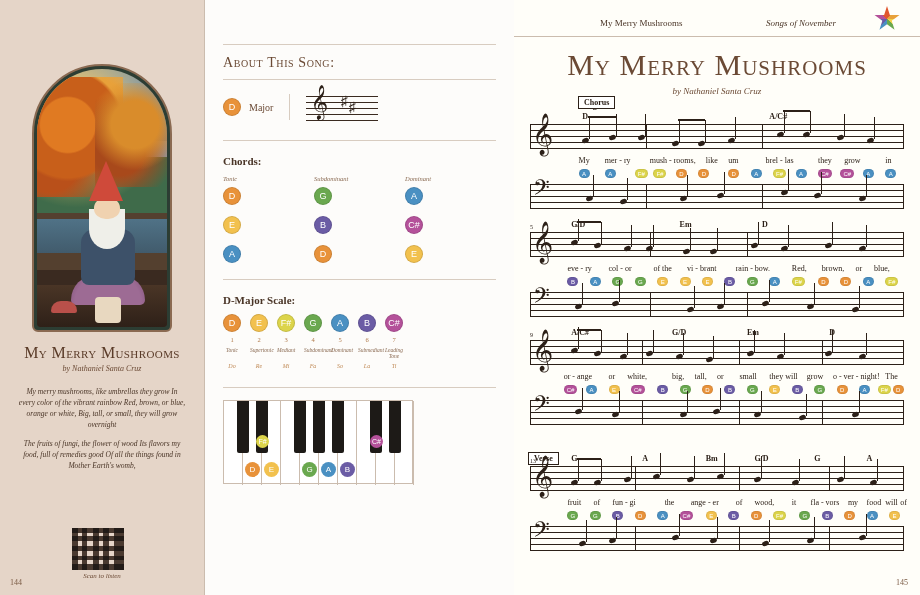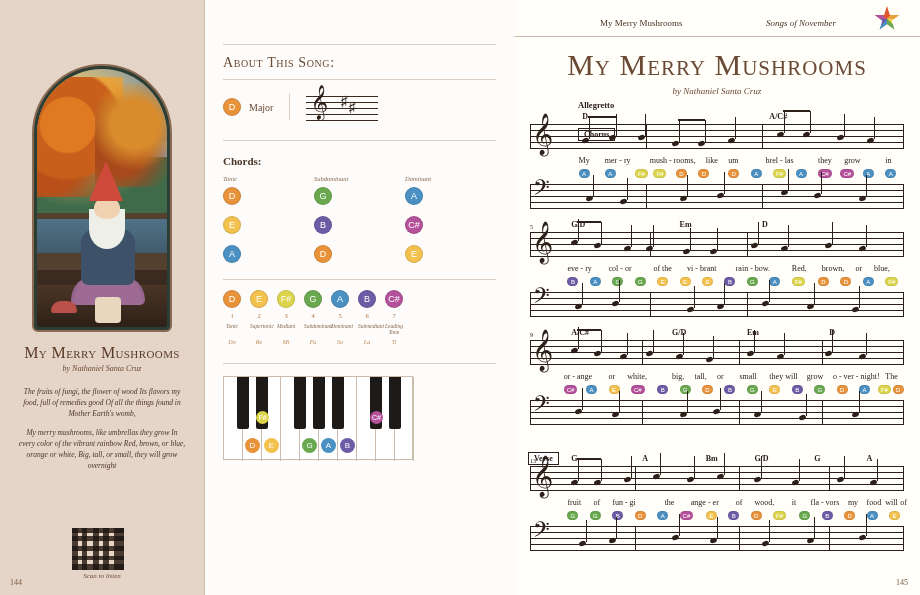--- a/index.html
+++ b/index.html
@@ -241,27 +241,27 @@
         <div class="art-gnome-beard"></div>
         <div class="art-gnome-face"></div>
         <div class="art-gnome-hat"></div>
       </div>
     </div>
 
     <div class="left-title">My Merry Mushrooms</div>
     <div class="left-by">by Nathaniel Santa Cruz</div>
 
     <div class="lyrics">
-      <p>The fruits of fungi, the flower of wood
-Its flavors my food, full of remedies good
-Of all the things found in Mother Earth's womb,</p>
       <p>My merry mushrooms, like umbrellas they grow
 In every color of the vibrant rainbow
 Red, brown, or blue, orange or white,
 Big, tall, or small, they will grow overnight</p>
+      <p>The fruits of fungi, the flower of wood
+Its flavors my food, full of remedies good
+Of all the things found in Mother Earth's womb,</p>
     </div>
 
     <div class="qr"></div>
     <div class="scan-text">Scan to listen</div>
     <div class="folio-left">144</div>
   </div>
 
   <div class="mid-page">
     <div class="mid-inner">
       <div class="hr"></div>
@@ -299,20 +299,21 @@
         <span><span class="chip" style="background:#f2c14e">E</span></span>
         <span><span class="chip" style="background:#6b5ca5">B</span></span>
         <span><span class="chip" style="background:#b4519a">C#</span></span>
         <span><span class="chip" style="background:#4a90c2">A</span></span>
         <span><span class="chip" style="background:#e8923a">D</span></span>
         <span><span class="chip" style="background:#f2c14e">E</span></span>
       </div>
 
       <div class="hr" style="margin-top:16px"></div>
 
+      <div class="sub-head">D-Major Scale:</div>
       <div class="scale-row">
         <span class="chip" style="background:#e8923a">D</span>
         <span class="chip" style="background:#f2c14e">E</span>
         <span class="chip" style="background:#dcd44a">F#</span>
         <span class="chip" style="background:#6aa84f">G</span>
         <span class="chip" style="background:#4a90c2">A</span>
         <span class="chip" style="background:#6b5ca5">B</span>
         <span class="chip" style="background:#b4519a">C#</span>
       </div>
       <div class="scale-nums">
@@ -381,21 +382,21 @@
     <div class="runhead">
       <span class="c">My Merry Mushrooms</span>
       <span class="r">Songs of November</span>
     </div>
     <div class="star"></div>
     <div class="topline"></div>
 
     <div class="song-title">My Merry Mushrooms</div>
     <div class="song-by">by Nathaniel Santa Cruz</div>
     <div class="tempo">Allegretto</div>
-    <div class="sect-box" style="left:64px; top:128px">Chorus</div>
+    <div class="sect-box" style="left:64px; top:96px">Chorus</div>
     <div class="sect-box" style="left:14px; top:452px">Verse</div>
 
     <div class="system" style="top:124px; height:86px">
       <div class="sys-staff" style="height:30px">
         <i class="sline" style="top:0"></i>
           <i class="sline" style="top:6px"></i>
           <i class="sline" style="top:12px"></i>
         <i class="sline" style="top:18px"></i>
           <i class="sline" style="top:24px"></i>
         <span class="gclef" style="left:2px; top:-8px">𝄞</span>

